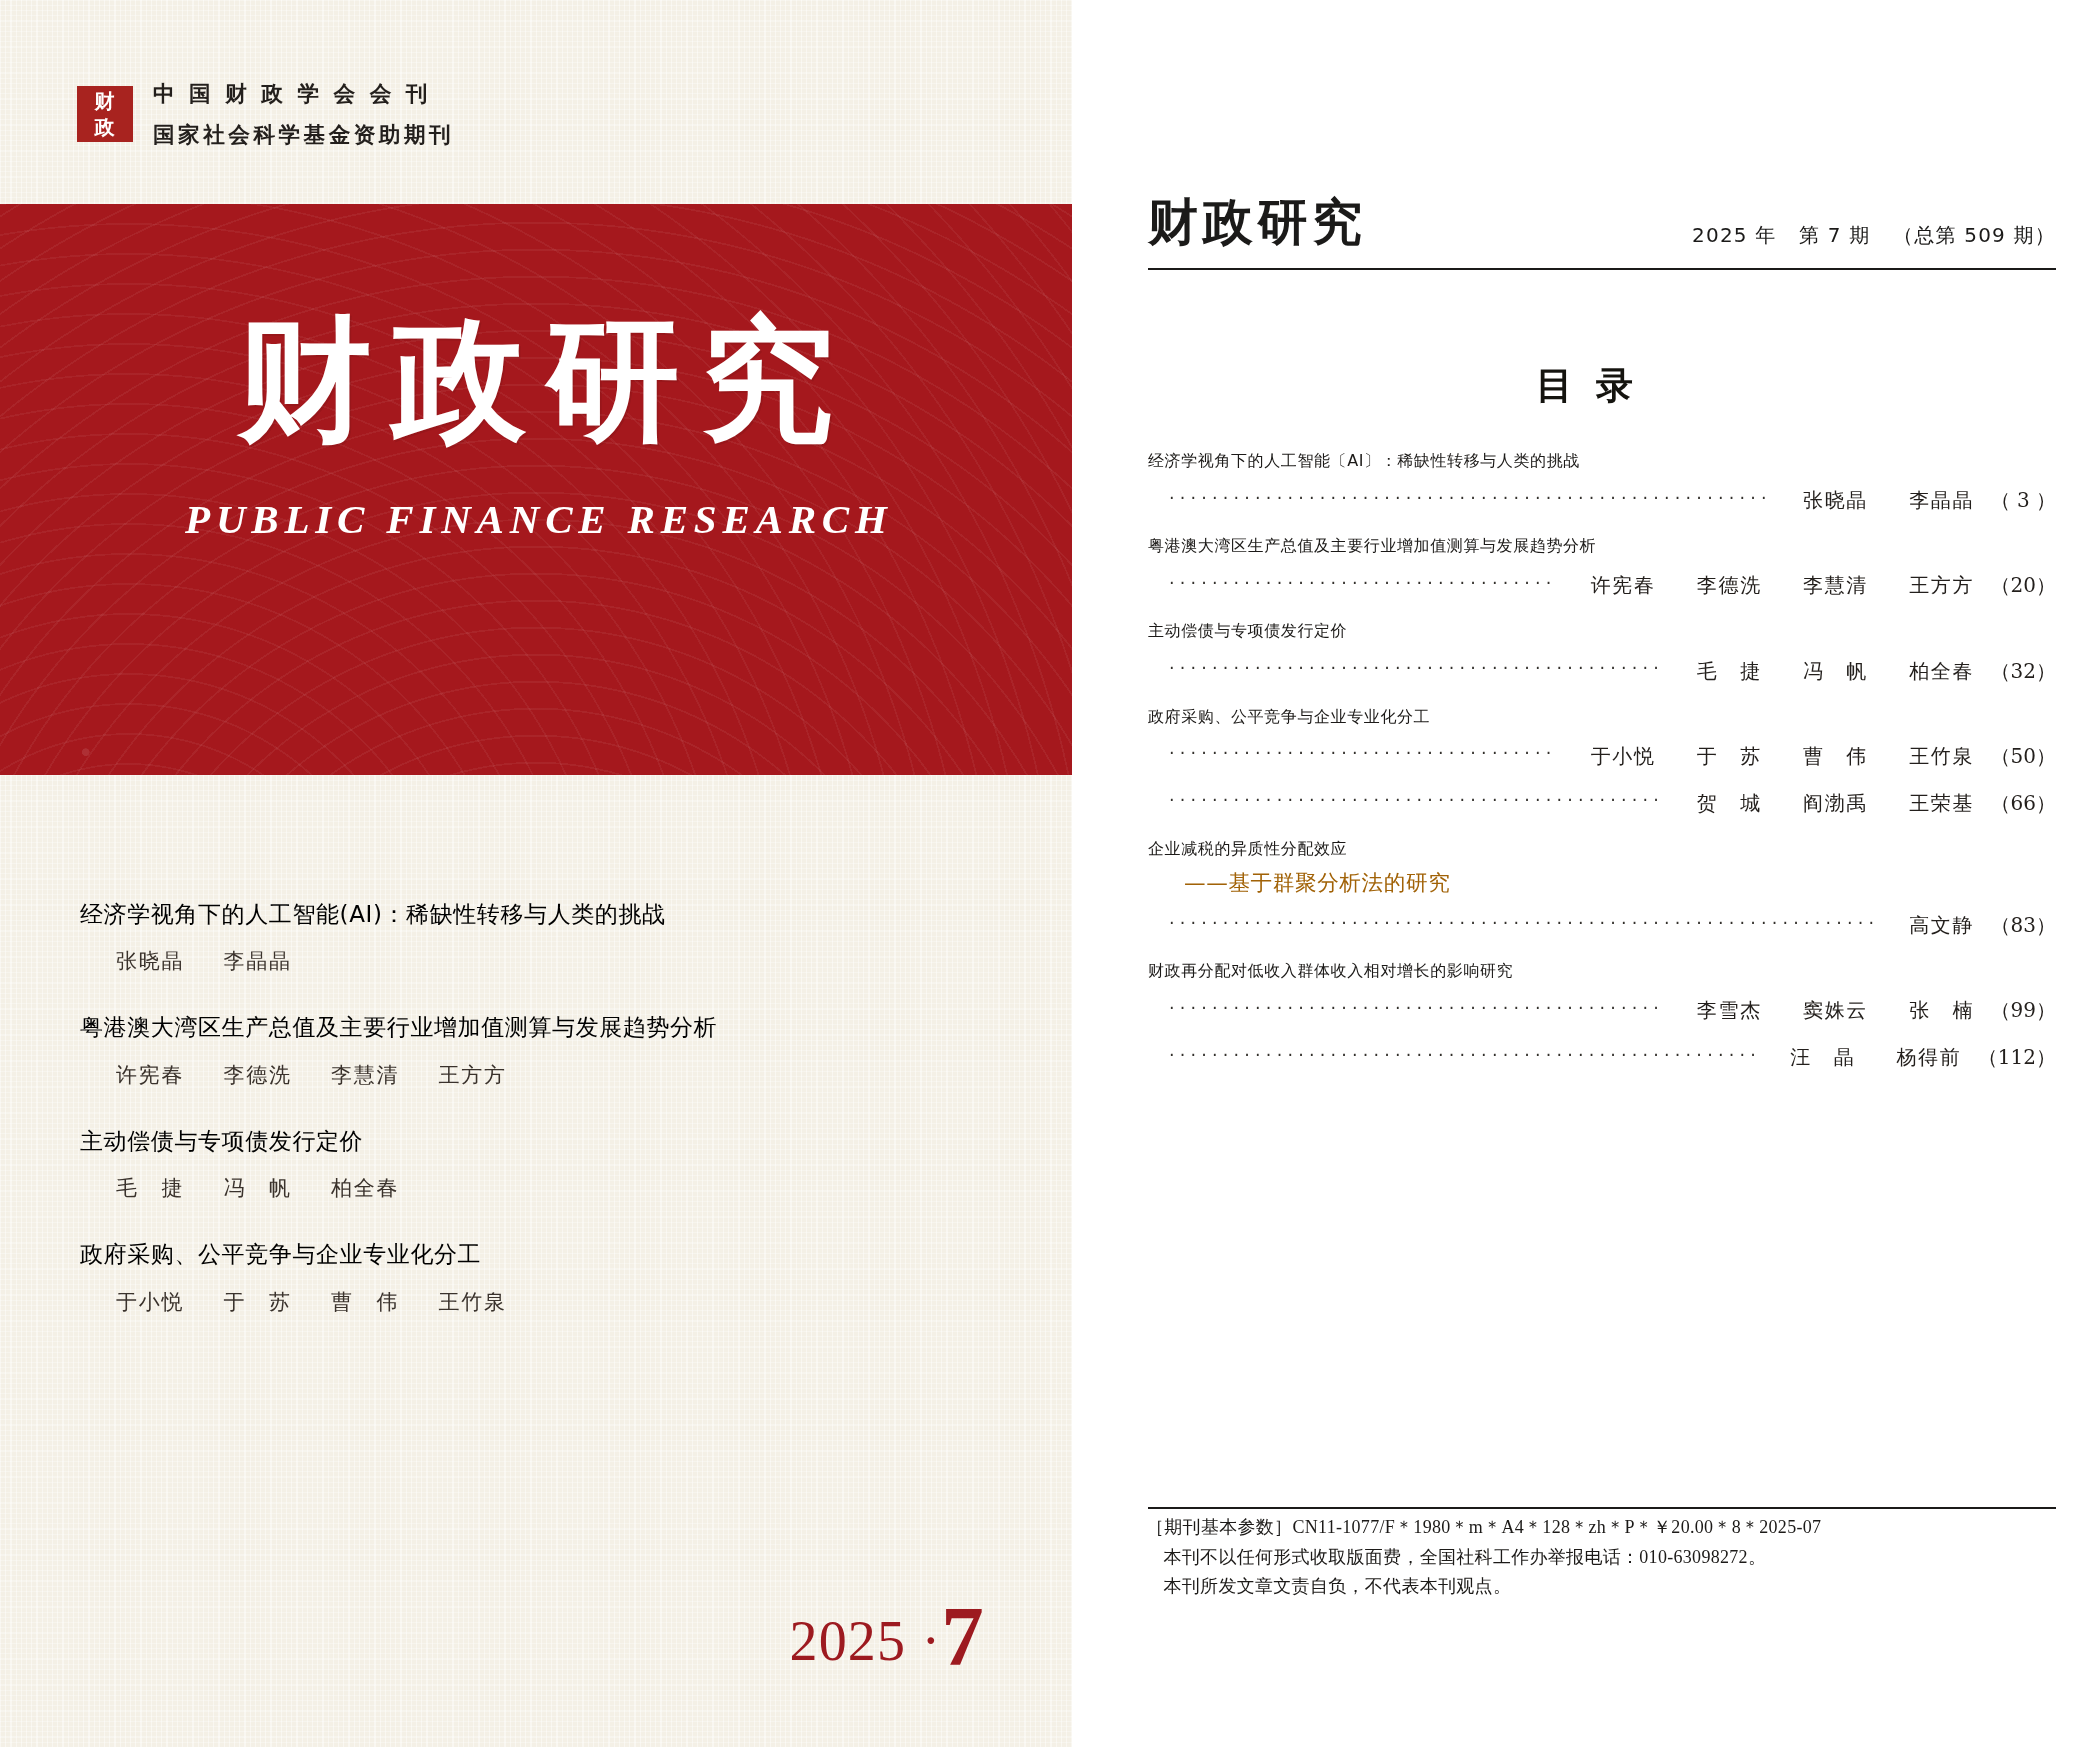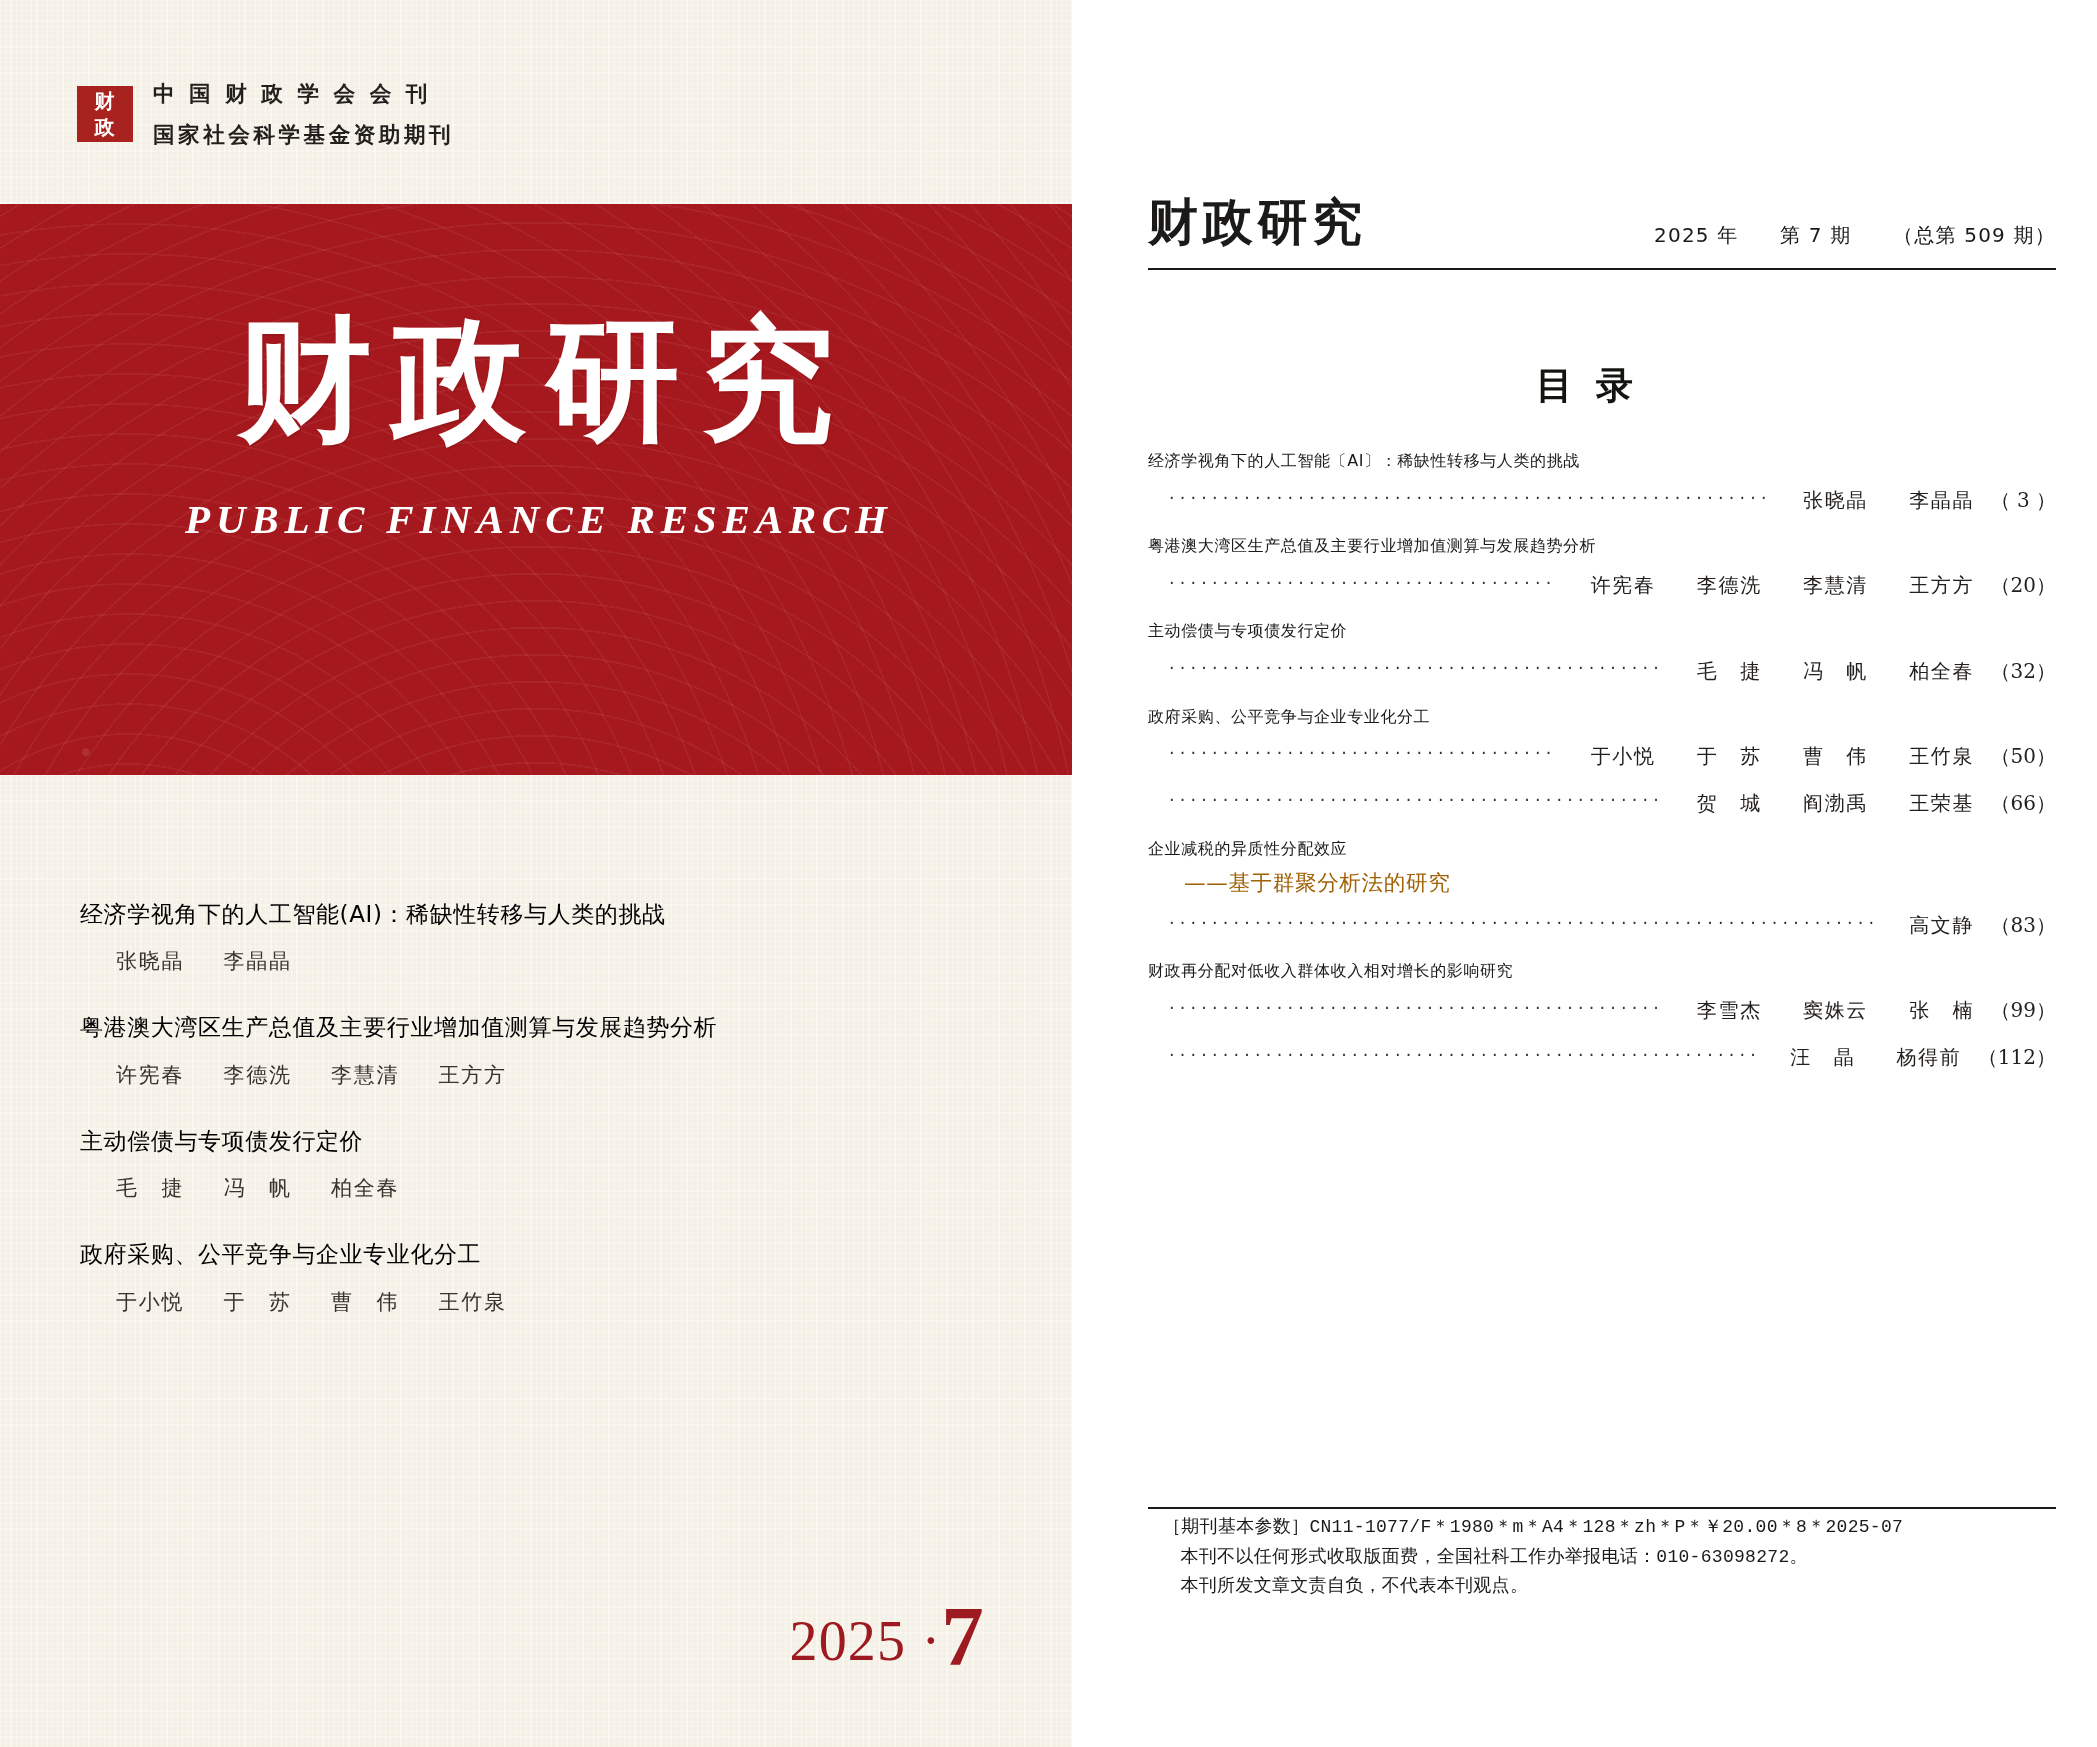--- a/index.html
+++ b/index.html
@@ -208,21 +208,21 @@
     color: #1b1a19;
     letter-spacing: 4.7px;
   }
   .toc-issue {
     font-family: "DejaVu Sans", sans-serif;
     font-size: 20px;
     color: #1b1a19;
     letter-spacing: 1.2px;
     padding-bottom: 7px;
   }
-  .toc-issue span { margin-left: 34px; text-align: center; }
+  .toc-issue span { margin-left: 15px; text-align: center; }
   .toc-rule {
     position: absolute;
     left: 76px;
     right: 41px;
     top: 268px;
     height: 2.3px;
     background: #1b1a19;
   }
   .toc-label {
     position: absolute;
@@ -297,24 +297,24 @@
   .toc-foot-rule {
     position: absolute;
     left: 76px;
     right: 41px;
     bottom: 239px;
     height: 1.7px;
     background: #1b1a19;
   }
   .toc-footer {
     position: absolute;
-    left: 91px;
+    left: 74px;
     right: 41px;
     bottom: 146px;
-    font-family: Liberation Mono, monospace;
+    font-family: Liberation Serif, serif;
     font-size: 18px;
     line-height: 1.65;
     color: #1c1a18;
     letter-spacing: 0.3px;
   }
   .toc-footer div { white-space: nowrap; }
   .toc-footer .indent { padding-left: 17.5px; }
 </style>
 </head>
 <body>

